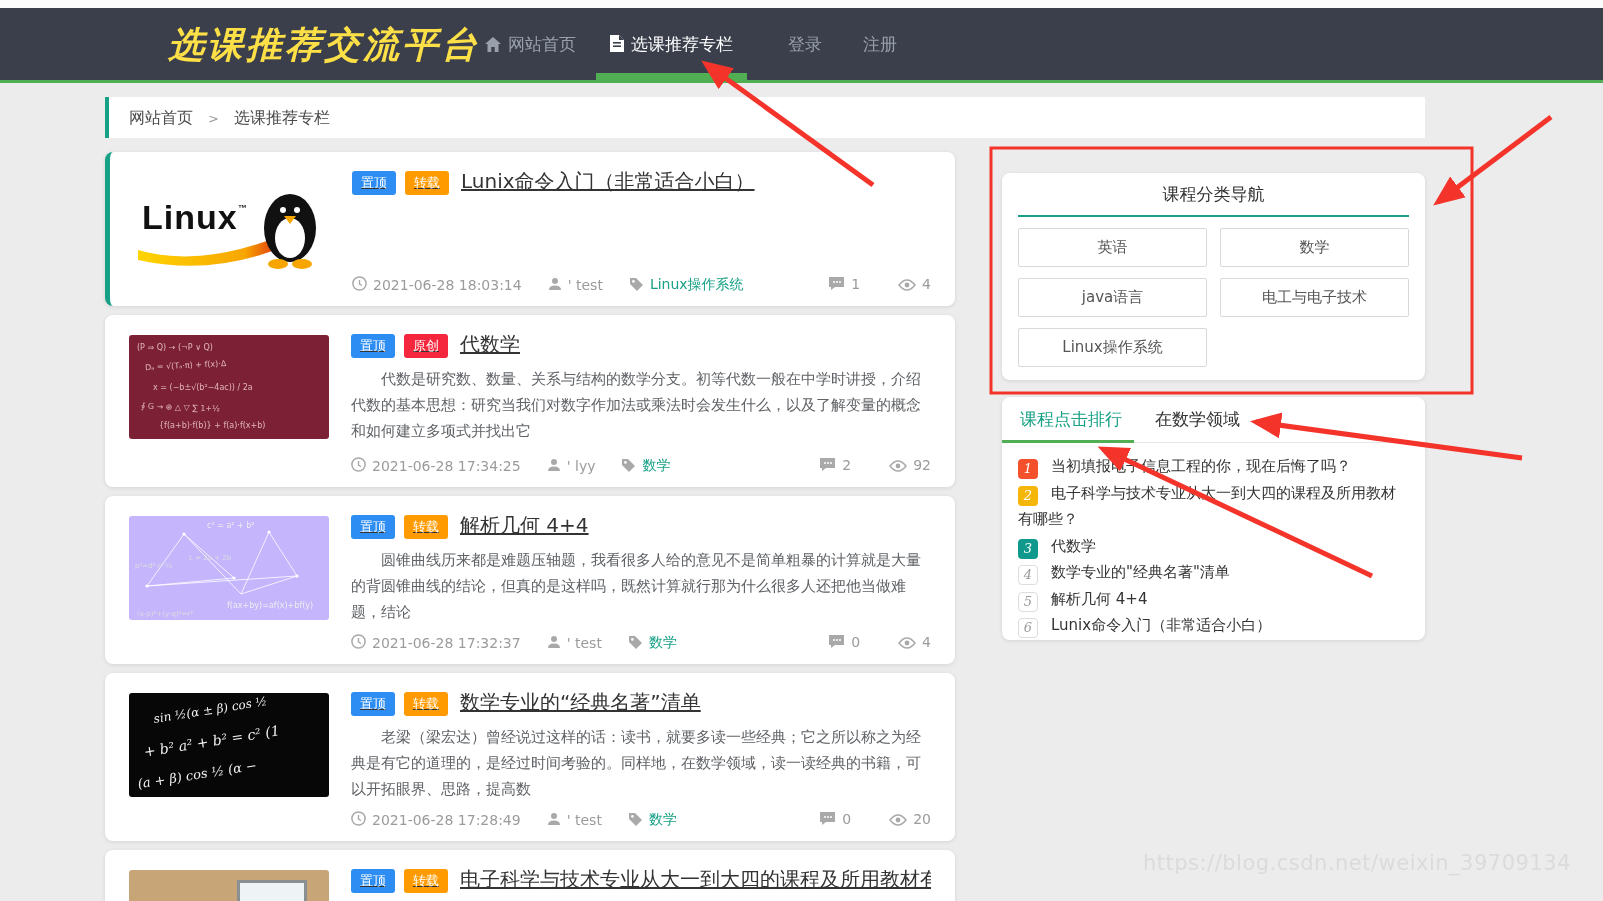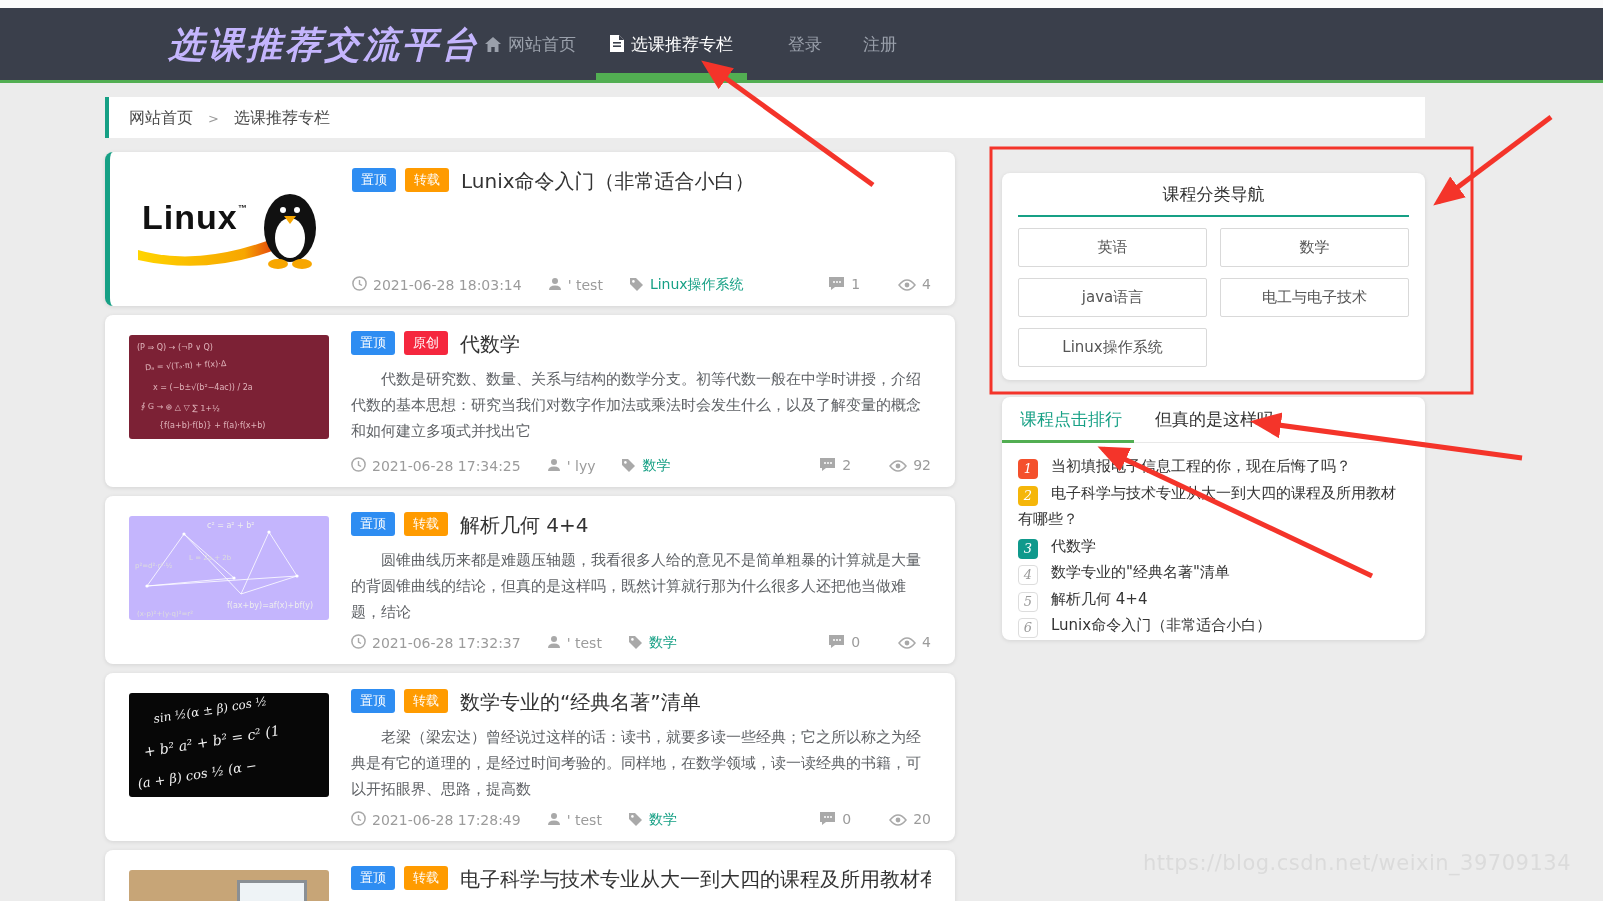--- a/index.html
+++ b/index.html
@@ -11,21 +11,21 @@
     color:#333;
   }
   
   .topstrip { position:absolute; top:0; left:0; width:100%; height:8px; background:#fbfbfb; }
   .navbar {
     position:absolute; top:8px; left:0; width:100%; height:75px;
     background:#3a3f4b; border-bottom:3px solid var(--accent-green);
   }
   .brand {
     position:absolute; left:168px; top:0; height:72px; line-height:72px;
-    color:#c4b5fd; font-family:"DejaVu Serif","Liberation Serif",serif;
+    color:#fde047; font-family:"DejaVu Serif","Liberation Serif",serif;
     font-style:italic; font-weight:bold; font-size:36px; letter-spacing:3px;
     white-space:nowrap;
   }
   .nav-item {
     position:absolute; top:0; height:72px; line-height:72px;
     color:#9aa0ab; font-size:17px; cursor:pointer; white-space:nowrap;
   }
   .nav-item .nico { display:inline-block; vertical-align:-2px; margin-right:7px; }
   .nav-item.active { color:#fff; }
   .nav-item.active::after {
@@ -47,21 +47,21 @@
   .main-col { position:absolute; left:105px; top:152px; width:850px; }
   .card {
     background:#fff; border-radius:8px; margin-bottom:9px;
     box-shadow:0 1px 4px rgba(0,0,0,.10);
     padding:16px 24px 12px 24px; display:flex;
   }
   .card.first { border-left:5px solid var(--accent-teal); padding-left:20px; height:154px; }
   .card.h172 { height:172px; } .card.h168 { height:168px; } .card.h150 { height:150px; }
   .thumb { width:200px; height:104px; flex:none; border-radius:3px; overflow:hidden; position:relative; margin-top:4px; }
   .card-body { flex:1; margin-left:22px; display:flex; flex-direction:column; min-width:0; }
-  .title-row { display:flex; align-items:flex-start; white-space:nowrap; overflow:hidden; }
+  .title-row { display:flex; align-items:flex-end; white-space:nowrap; overflow:hidden;text-decoration:underline; }
   .badge {
     display:inline-block; font-size:13px; color:#fff; border-radius:3px;
     padding:3px 9px; margin-right:9px; flex:none;
   }
   .b-blue { background:var(--badge-top); }
   .b-orange { background:var(--badge-repost); }
   .b-red { background:var(--badge-original); }
   .post-title { font-size:20px; color:#333; font-weight:500; margin-left:3px; overflow:hidden; }
   .excerpt {
     margin-top:9px; font-size:15px; color:#5f6266; line-height:1.72;
@@ -396,21 +396,21 @@
     <div class="cat-btn">数学</div>
     <div class="cat-btn">java语言</div>
     <div class="cat-btn">电工与电子技术</div>
     <div class="cat-btn">Linux操作系统</div>
   </div>
 </div>
 
 <div class="side-card rank-card">
   <div class="tabs">
     <span class="tab active">课程点击排行</span>
-    <span class="tab plain">但真的是这样吗</span>
+    <span class="tab plain">在数学领域</span>
   </div>
   <div class="rank-list">
     <div class="rank-item"><span class="rk rk1">1</span><span>当初填报电子信息工程的你，现在后悔了吗？</span></div>
     <div class="rank-item"><span class="rk rk2">2</span><span>电子科学与技术专业从大一到大四的课程及所用教材有哪些？</span></div>
     <div class="rank-item"><span class="rk rk3">3</span><span>代数学</span></div>
     <div class="rank-item"><span class="rk rk-plain">4</span><span>数学专业的"经典名著"清单</span></div>
     <div class="rank-item"><span class="rk rk-plain">5</span><span>解析几何 4+4</span></div>
     <div class="rank-item"><span class="rk rk-plain">6</span><span>Lunix命令入门（非常适合小白）</span></div>
   </div>
 </div>

